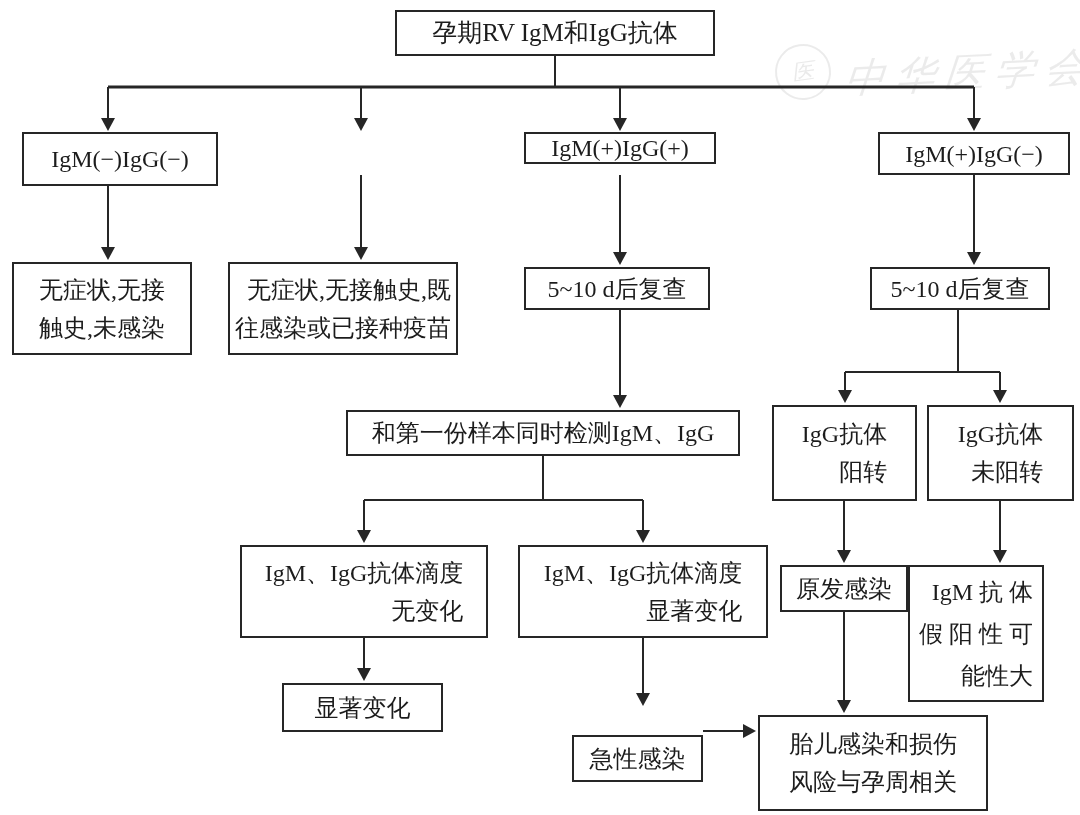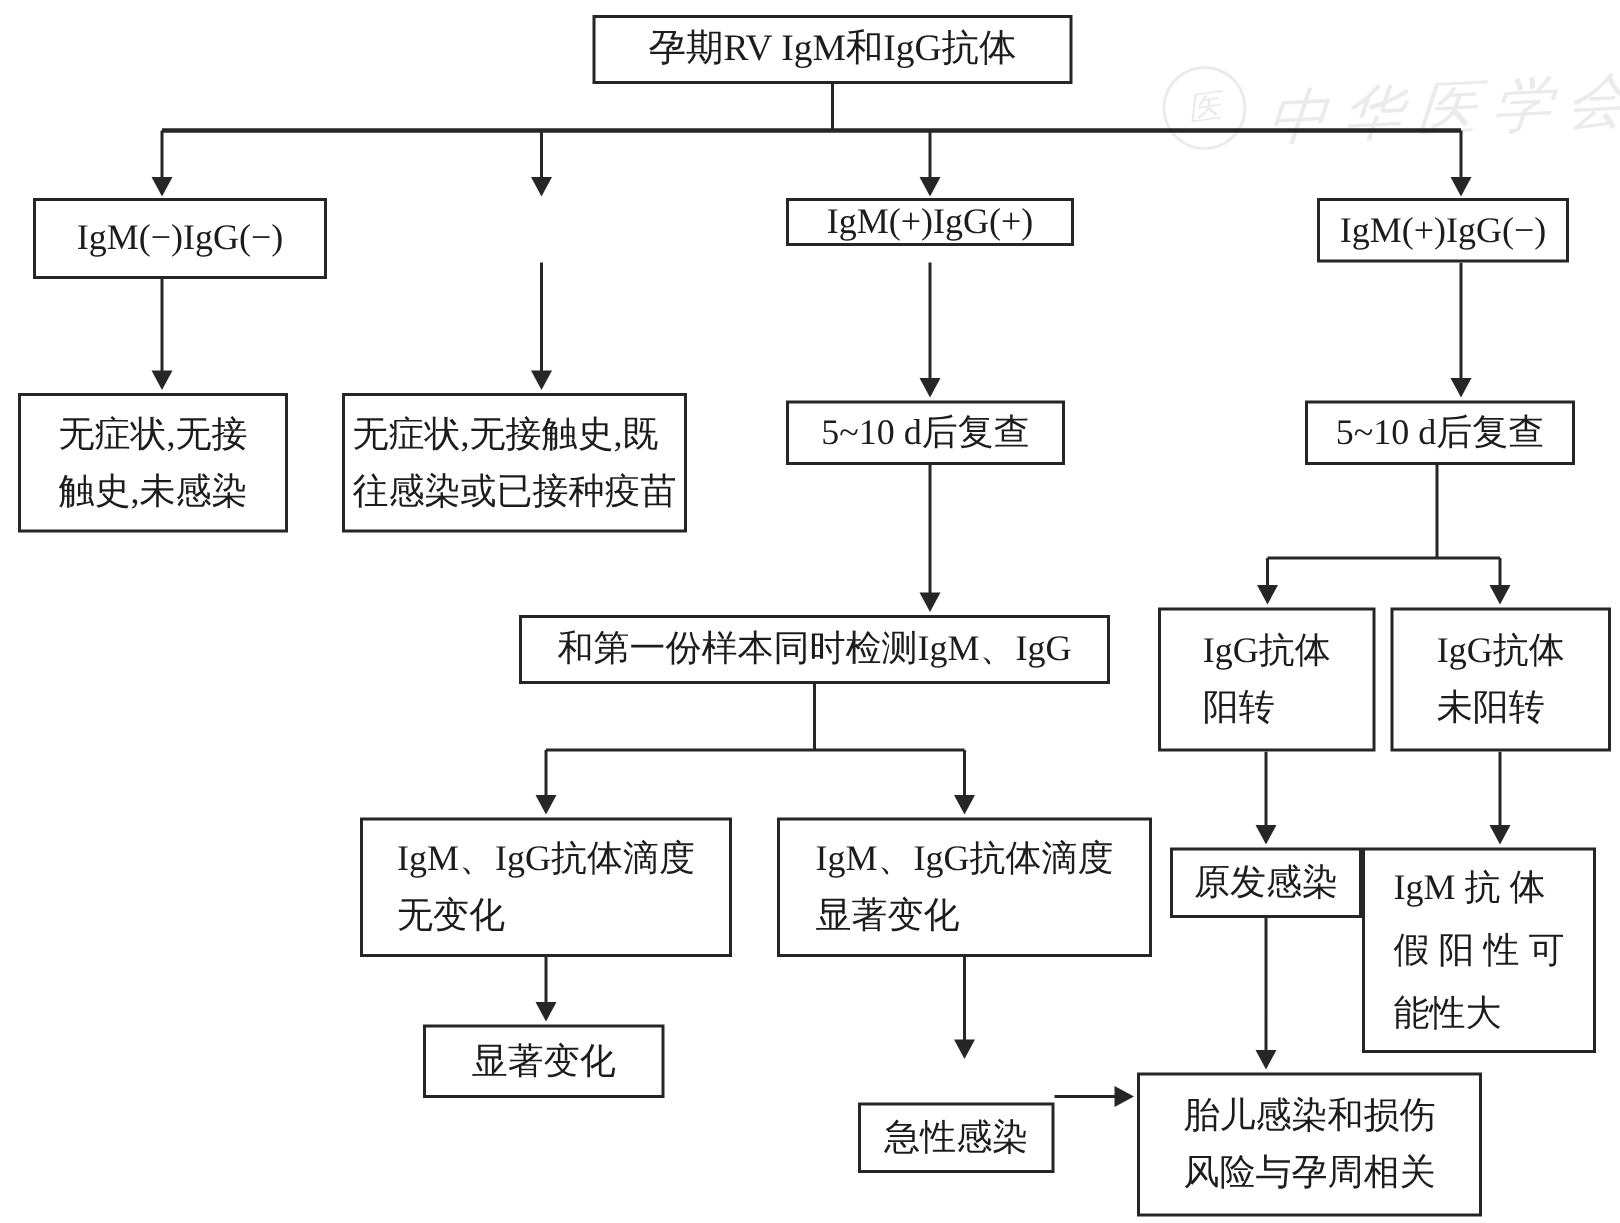--- a/index.html
+++ b/index.html
@@ -17,21 +17,21 @@
     border:2px solid #262626;
     background:#ffffff;
     display:flex;
     align-items:center;
     justify-content:center;
     z-index:2;
   }
   .node-text{
     display:block;
     white-space:pre-line;
-    text-align:left;
+    text-align:right;
     font-size:24px;
     line-height:38px;
     padding:0 4px;
   }
   .root .node-text{font-size:25px;}
   .tall .node-text{line-height:42px;}
   #connectors{
     position:absolute;left:0;top:0;z-index:1;
   }
   #watermark{
@@ -166,21 +166,21 @@
   <div class="node root" style="left:395px;top:10px;width:320px;height:46px">
     <span class="node-text">孕期RV IgM和IgG抗体</span>
   </div>
 
   <div class="node" style="left:22px;top:132px;width:196px;height:54px">
     <span class="node-text">IgM(−)IgG(−)</span>
   </div>
   <div class="node" style="left:524px;top:132px;width:192px;height:32px">
     <span class="node-text">IgM(+)IgG(+)</span>
   </div>
-  <div class="node" style="left:878px;top:132px;width:168px;height:43px">
+  <div class="node" style="left:878px;top:132px;width:192px;height:43px">
     <span class="node-text">IgM(+)IgG(−)</span>
   </div>
 
   <div class="node" style="left:12px;top:262px;width:180px;height:93px">
     <span class="node-text">无症状,无接
 触史,未感染</span>
   </div>
   <div class="node" style="left:228px;top:262px;width:230px;height:93px">
     <span class="node-text">无症状,无接触史,既
 往感染或已接种疫苗</span>
@@ -210,21 +210,21 @@
 无变化</span>
   </div>
   <div class="node" style="left:518px;top:545px;width:250px;height:93px">
     <span class="node-text">IgM、IgG抗体滴度
 显著变化</span>
   </div>
 
   <div class="node" style="left:780px;top:565px;width:128px;height:47px">
     <span class="node-text">原发感染</span>
   </div>
-  <div class="node tall" style="left:908px;top:565px;width:156px;height:137px">
+  <div class="node tall" style="left:908px;top:565px;width:136px;height:137px">
     <span class="node-text">IgM 抗 体
 假 阳 性 可
 能性大</span>
   </div>
 
   <div class="node" style="left:282px;top:683px;width:161px;height:49px">
     <span class="node-text">显著变化</span>
   </div>
   <div class="node" style="left:572px;top:735px;width:131px;height:47px">
     <span class="node-text">急性感染</span>

